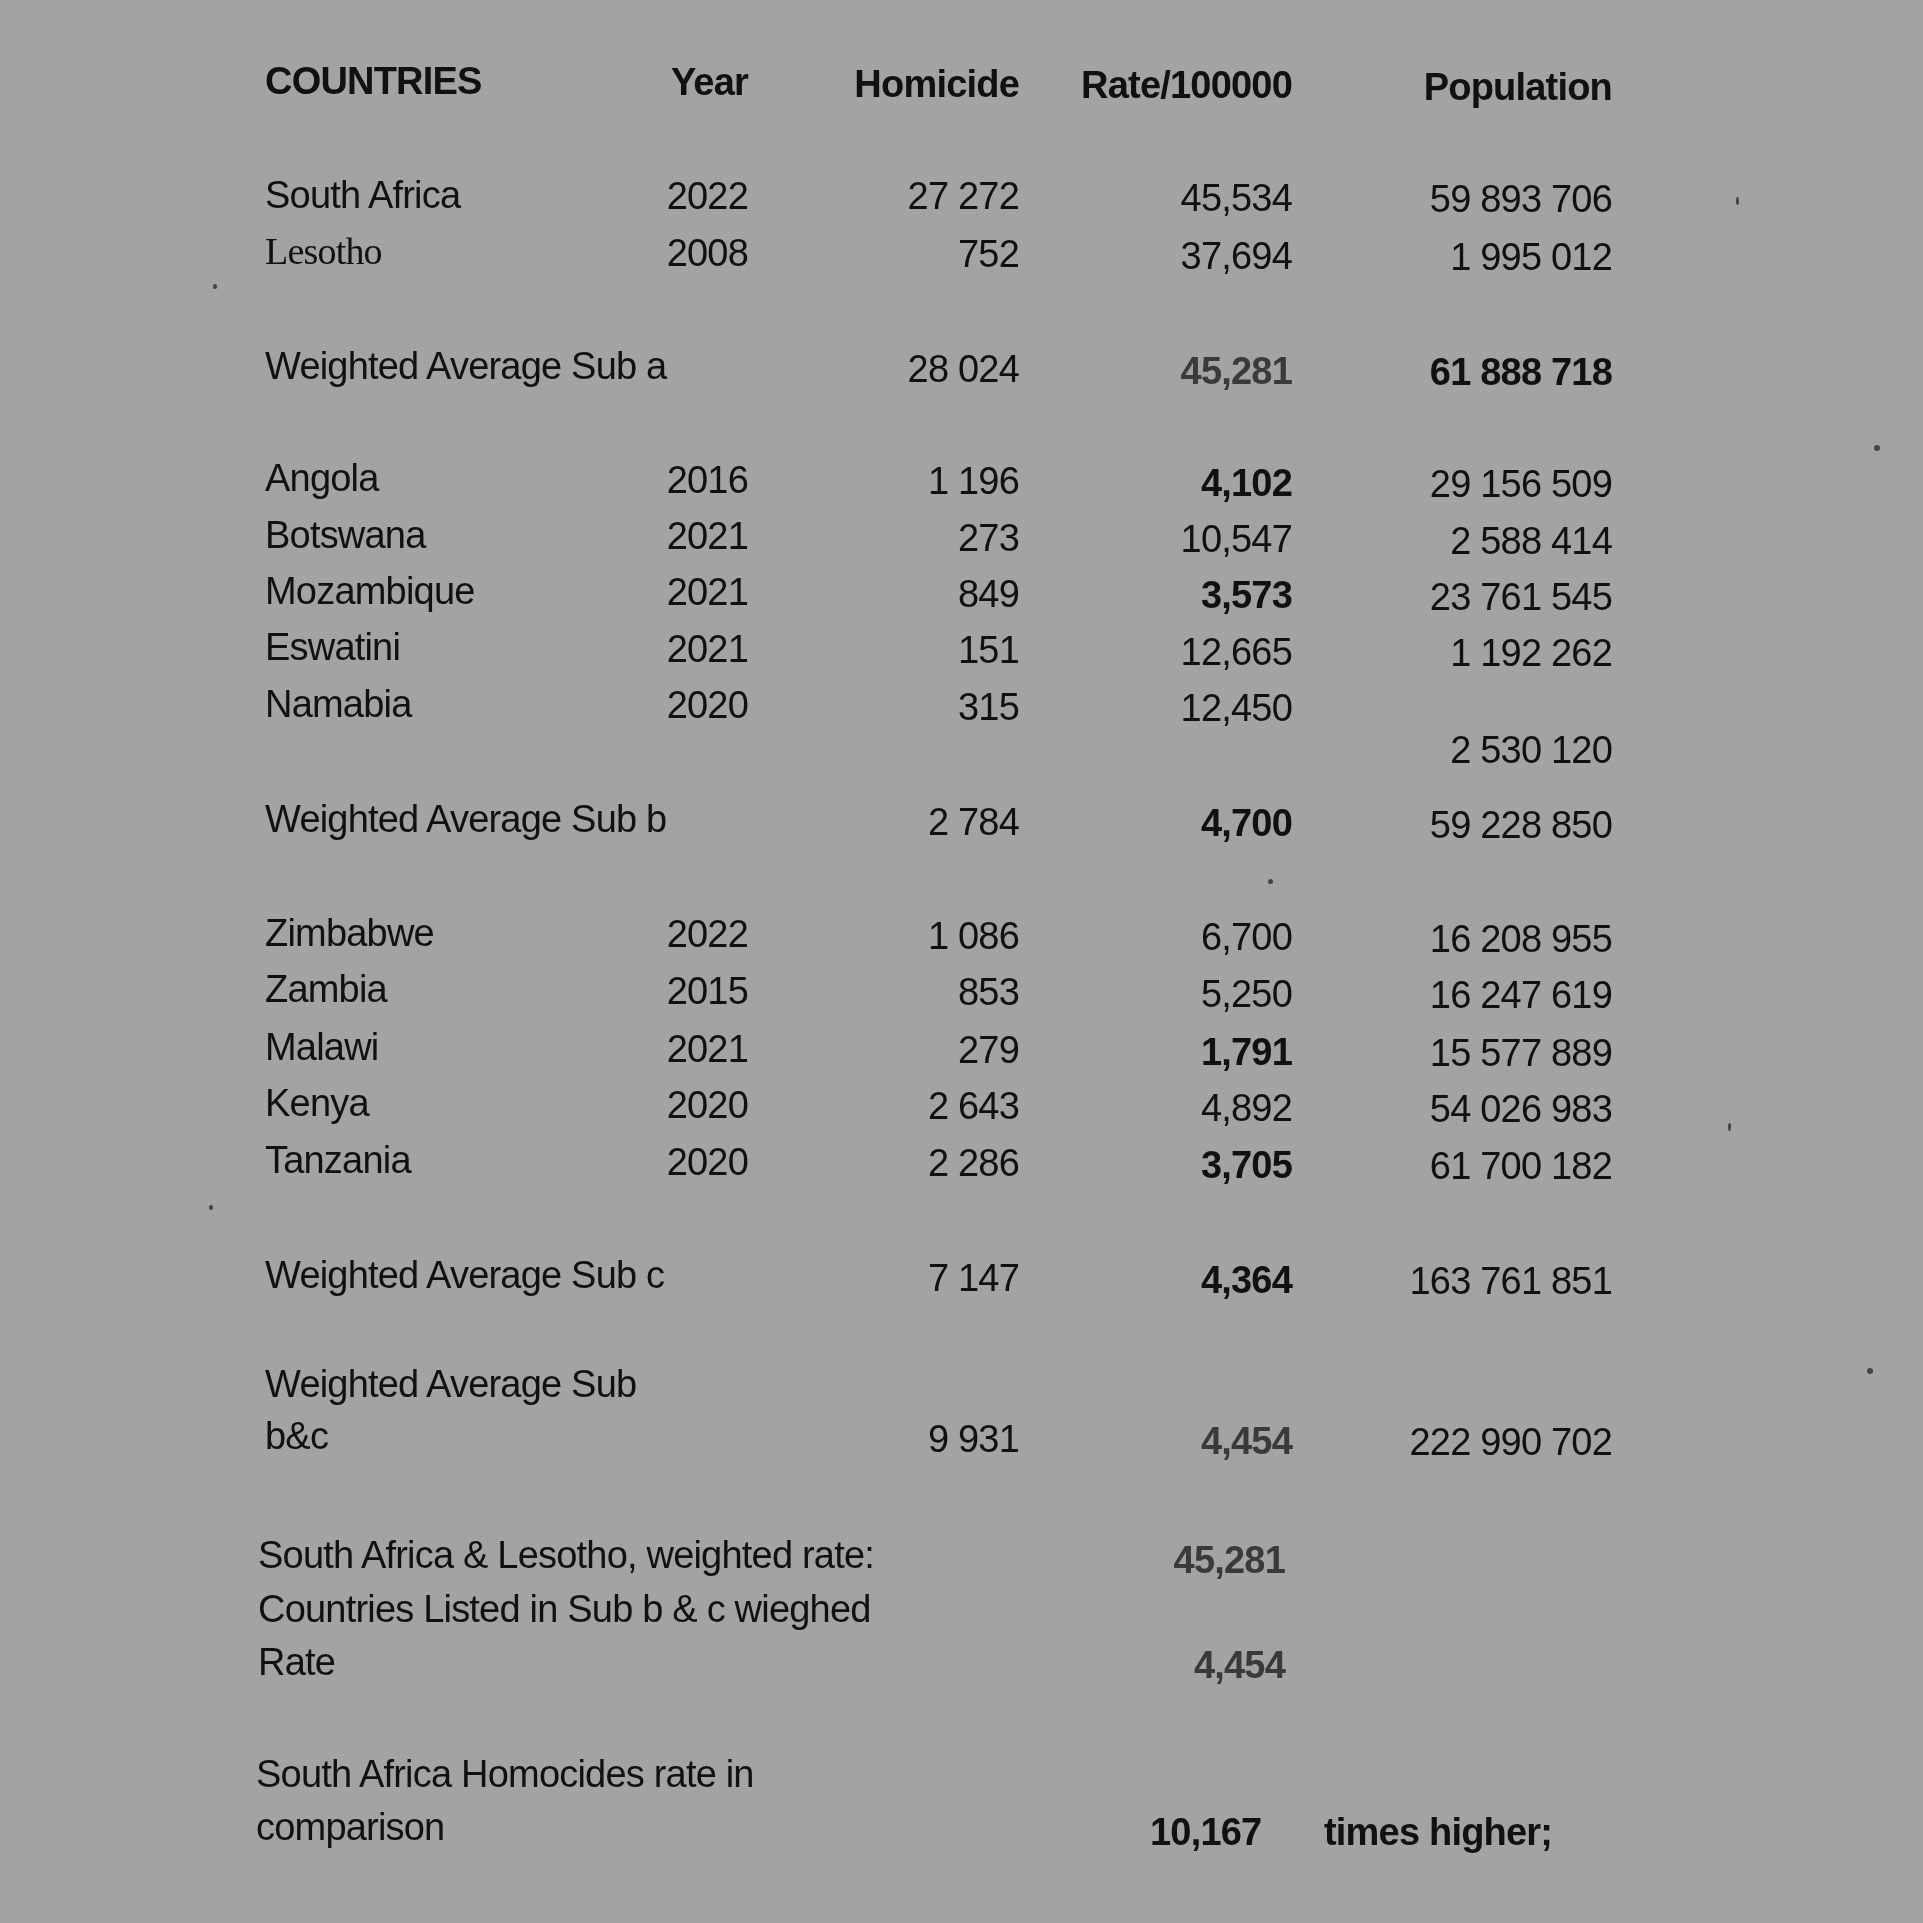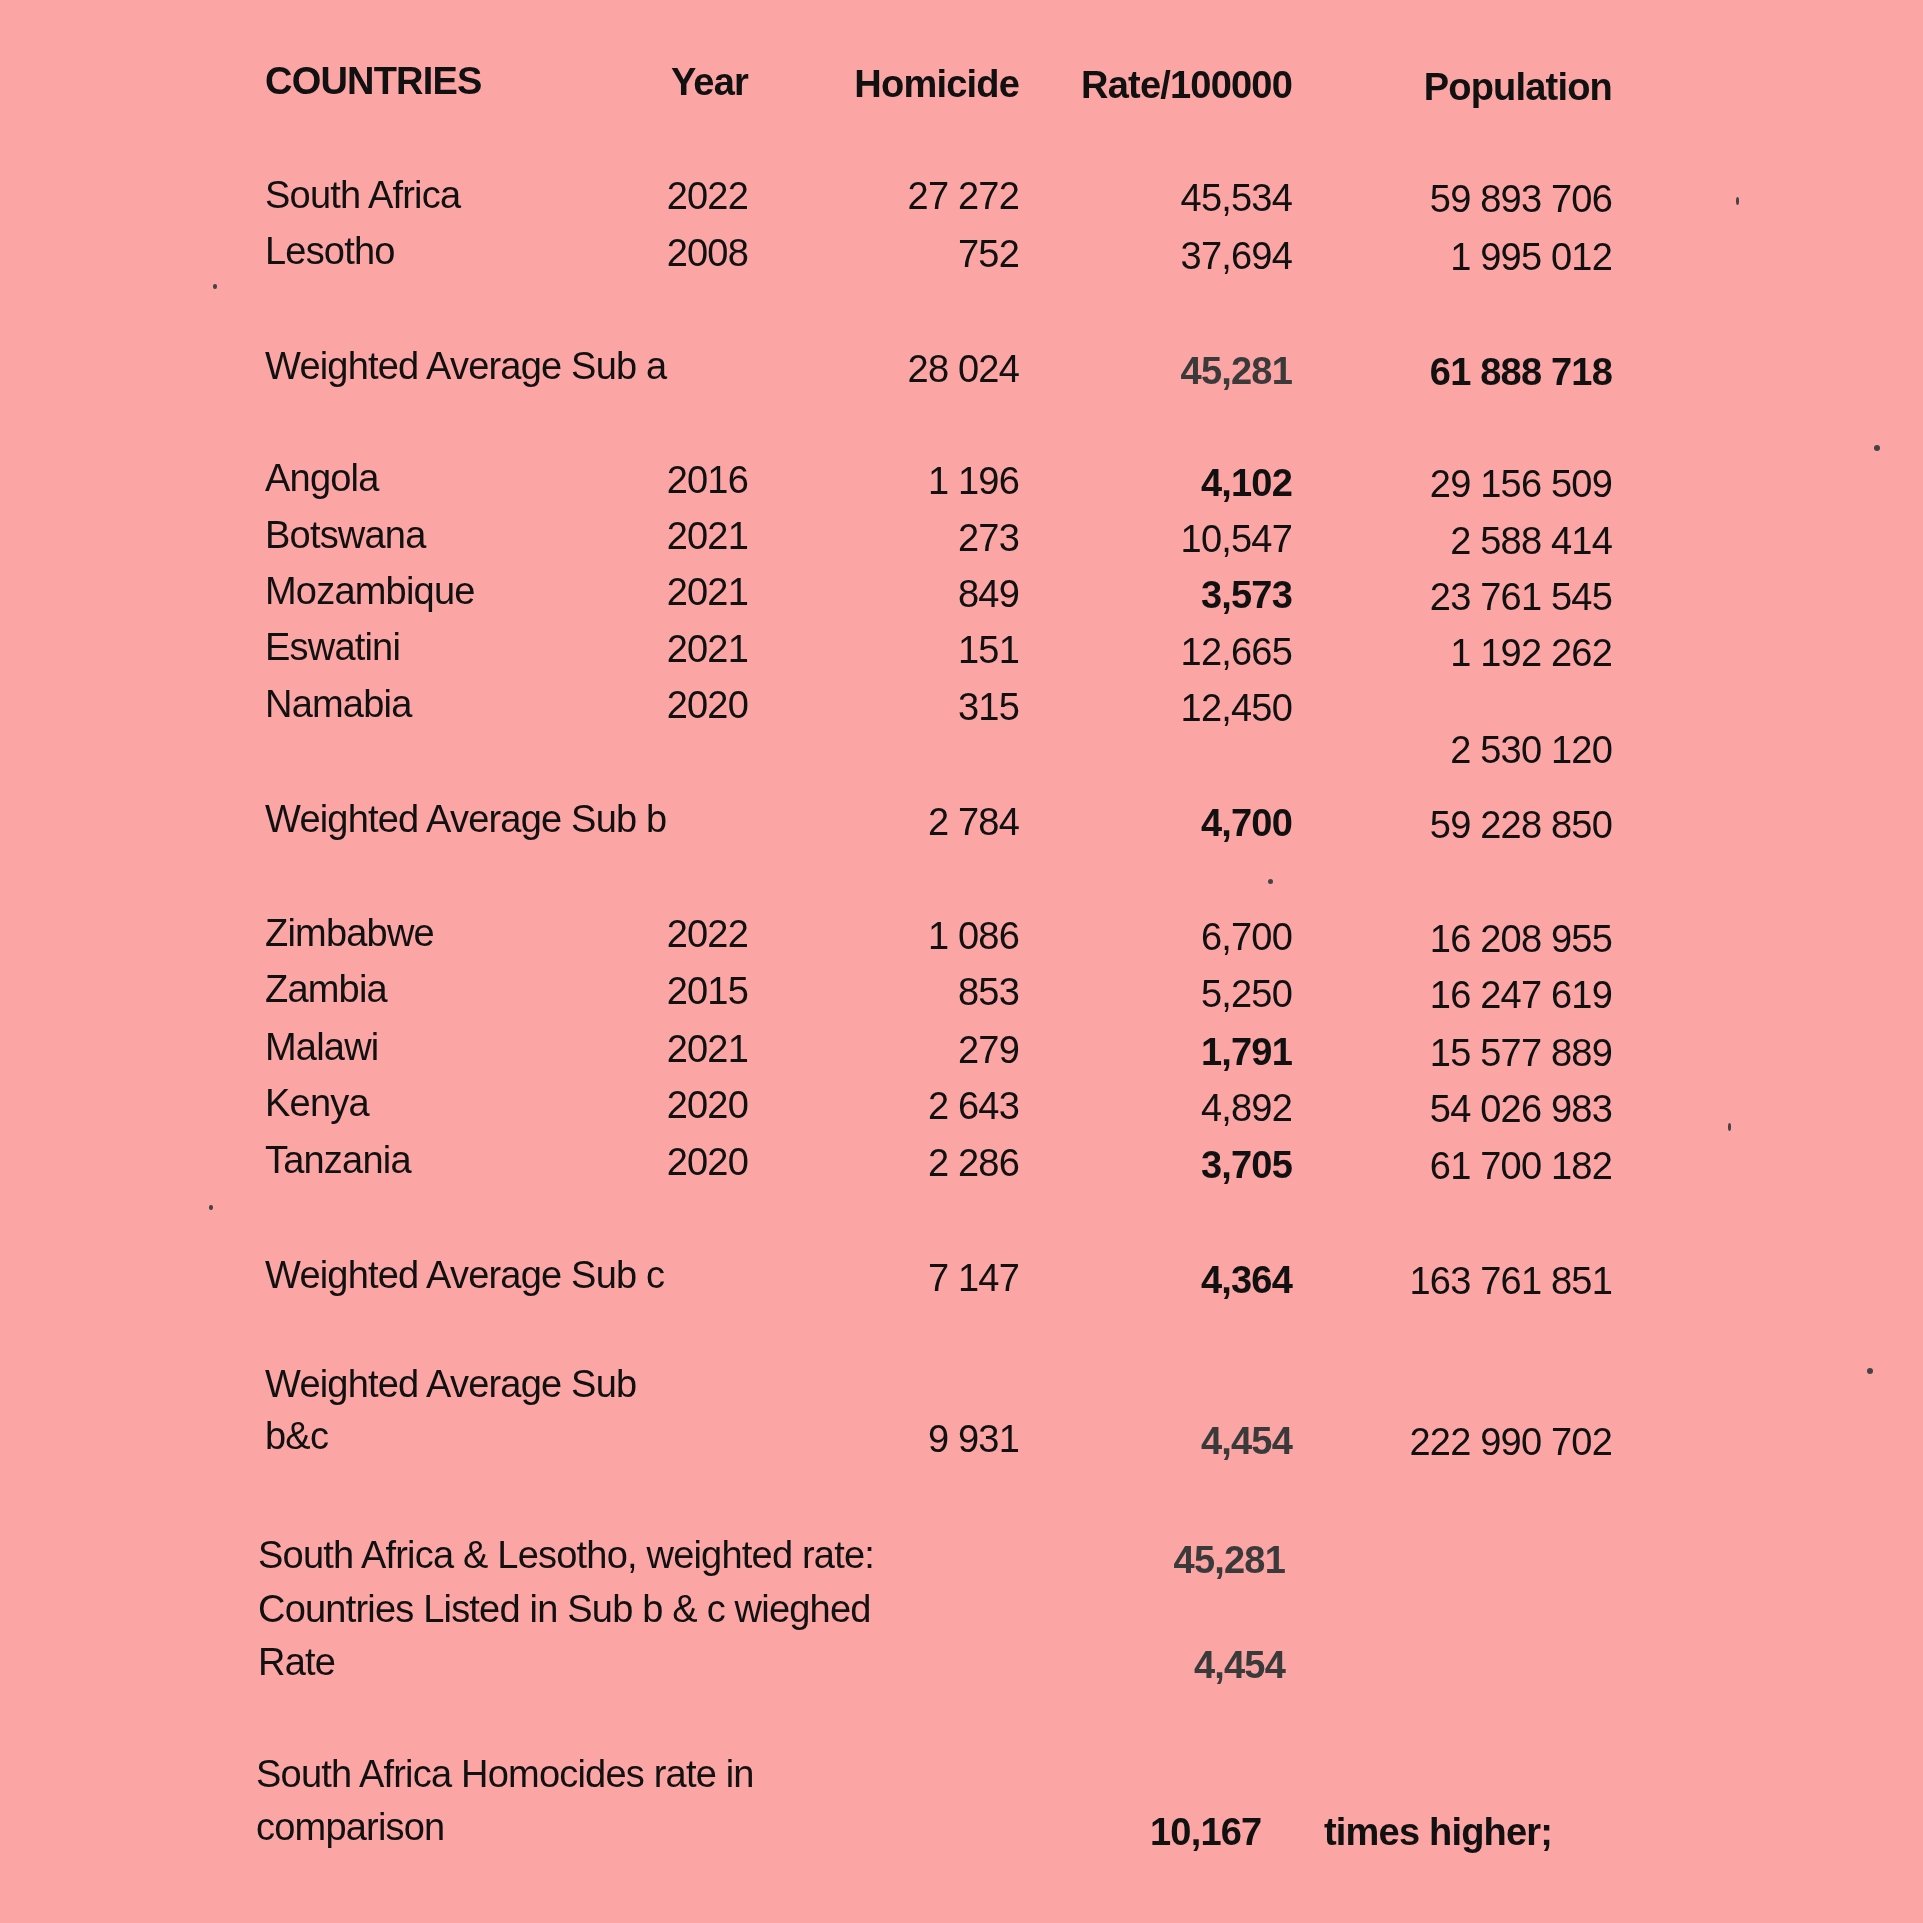--- a/index.html
+++ b/index.html
@@ -1,18 +1,18 @@
 <!DOCTYPE html>
 <html style="font-size:12px"><head>
 <meta charset="utf-8">
 <style>
   html, body { margin:0; padding:0; background:#ffffff; }
   body { width:1924px; height:1924px; position:relative; overflow:hidden;
          font-family:"Liberation Sans", "DejaVu Sans", sans-serif; color:#111111; }
-  .page { position:absolute; left:0; top:0; width:1924px; height:1924px; background:#fca5a5; }
+  .page { position:absolute; left:0; top:0; width:1924px; height:1924px; background:#a3a3a3; }
   .t { position:absolute; font-size:38px; line-height:45px; white-space:nowrap; letter-spacing:-0.8px; }
   .b { font-weight:bold; }
   .hdr { font-weight:bold; font-size:38px; }
   .c-country { left:265px; }
   .c-year { left:601px; width:147px; text-align:right; }
   .c-hom { left:827px; width:192px; text-align:right; }
   .c-rate { left:1052px; width:240px; text-align:right; }
   .c-pop { left:1338px; width:274px; text-align:right; }
   .faded { color:#3a3a3a; }
   .speck { position:absolute; background:#444; border-radius:50%; }
@@ -32,21 +32,21 @@
 
   <div>
     <div>
       <div class="t c-country" style="top:173px;">South Africa</div>
       <div class="t c-year" style="top:174px;">2022</div>
       <div class="t c-hom" style="top:174px;">27 272</div>
       <div class="t c-rate" style="top:176px;">45,534</div>
       <div class="t c-pop" style="top:177px;">59 893 706</div>
     </div>
     <div>
-      <div class="t c-country" style="top:229px;">Lesotho</div>
+      <div class="t c-country" style="top:229px;font-family:Liberation Serif, serif;">Lesotho</div>
       <div class="t c-year" style="top:231px;">2008</div>
       <div class="t c-hom" style="top:232px;">752</div>
       <div class="t c-rate" style="top:234px;">37,694</div>
       <div class="t c-pop" style="top:235px;">1 995 012</div>
     </div>
     <div>
       <div class="t c-country" style="top:344px;">Weighted Average Sub a</div>
       <div class="t c-hom" style="top:347px;">28 024</div>
       <div class="t c-rate faded b" style="top:349px;">45,281</div>
       <div class="t c-pop" style="top:350px;font-weight:bold;">61 888 718</div>

